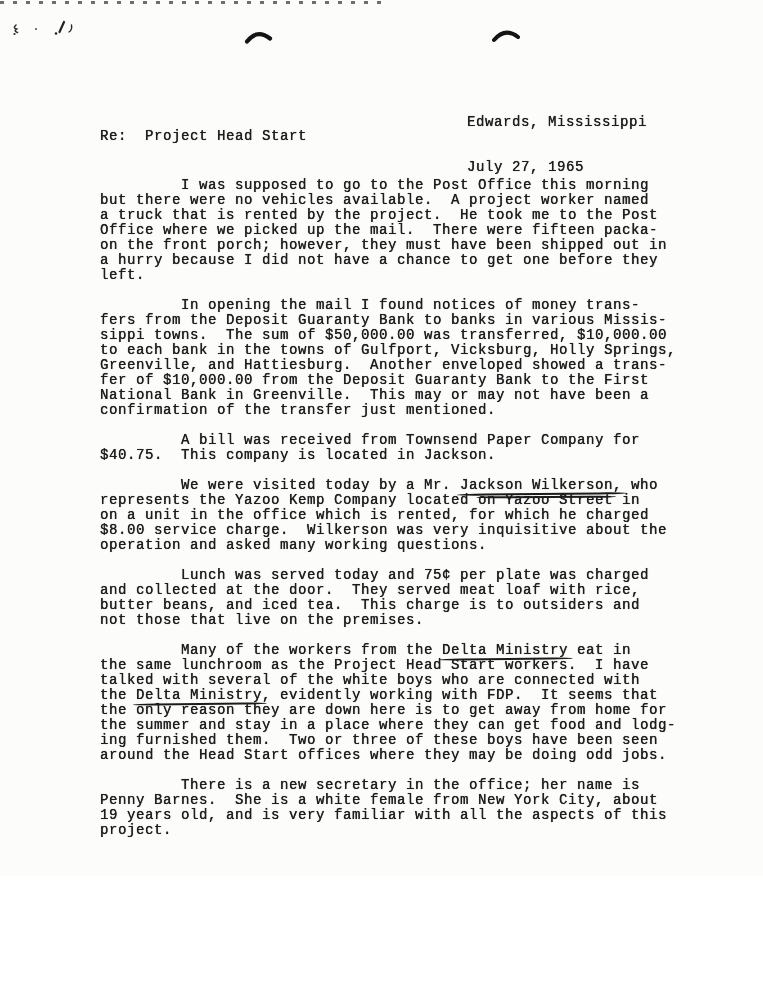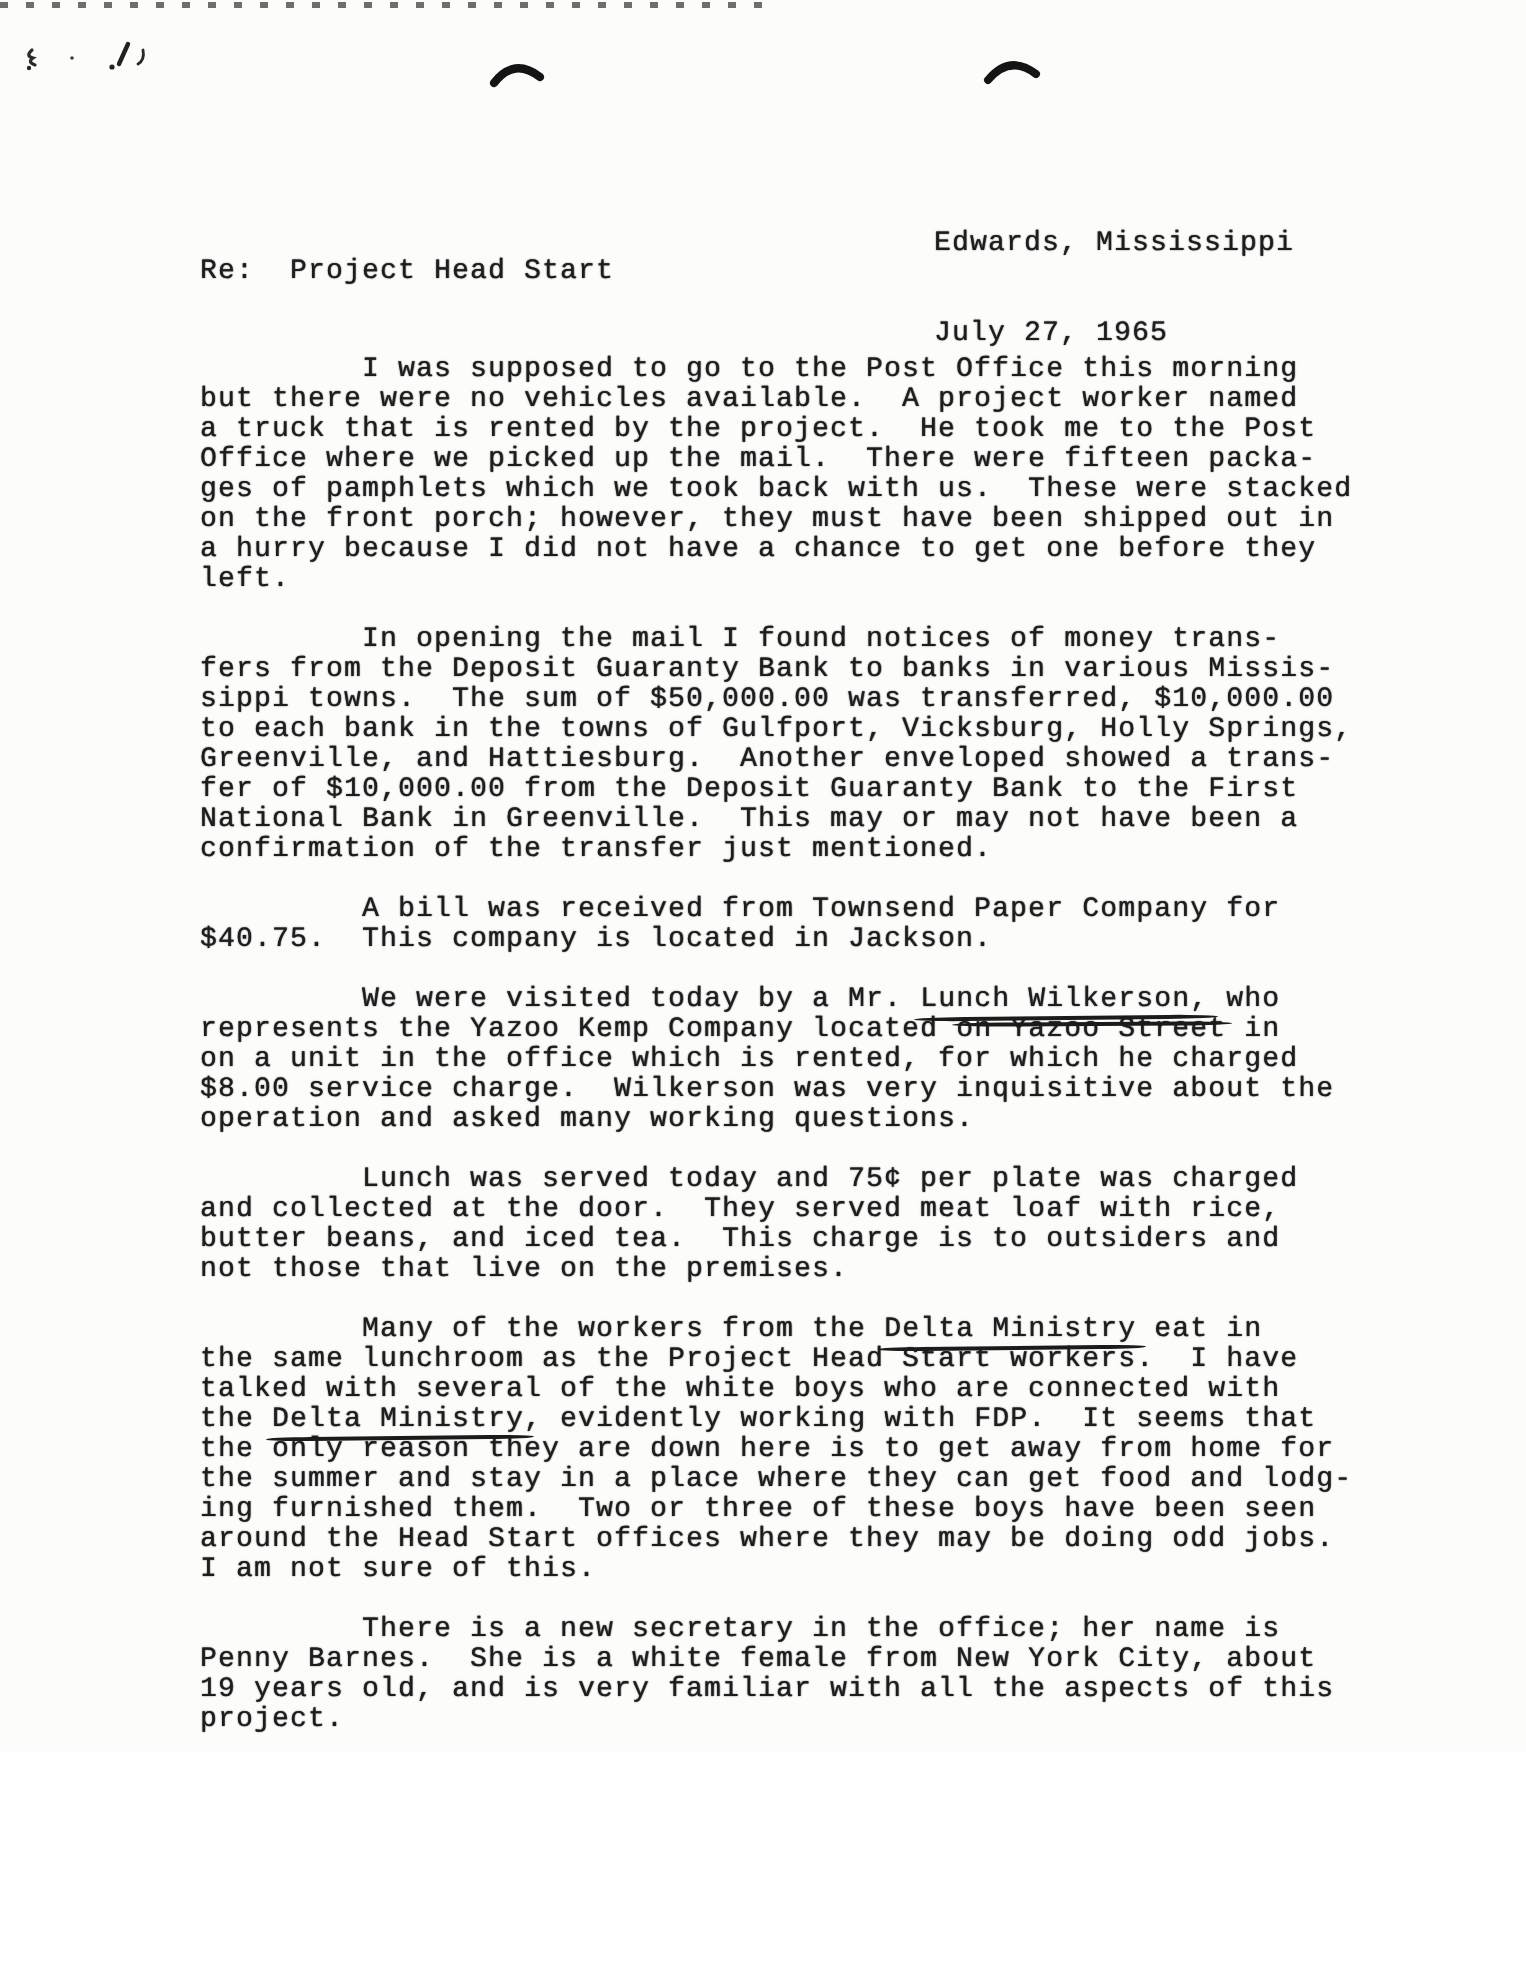--- a/index.html
+++ b/index.html
@@ -83,62 +83,60 @@
   </div>
 
   <div class="subject-line typed">Re:  Project Head Start</div>
 
   <div class="doc-body typed">
       <div class="para">
         <div class="line"><span>         I was supposed to go to the Post Office this morning</span></div>
         <div class="line"><span>but there were no vehicles available.  A project worker named</span></div>
         <div class="line"><span>a truck that is rented by the project.  He took me to the Post</span></div>
         <div class="line"><span>Office where we picked up the mail.  There were fifteen packa-</span></div>
-        <div class="line"><span>ges of pamphlets which we took back with us.  These were stacked</span></div>
         <div class="line"><span>on the front porch; however, they must have been shipped out in</span></div>
         <div class="line"><span>a hurry because I did not have a chance to get one before they</span></div>
         <div class="line"><span>left.</span></div>
       </div>
       <div class="para">
         <div class="line"><span>         In opening the mail I found notices of money trans-</span></div>
         <div class="line"><span>fers from the Deposit Guaranty Bank to banks in various Missis-</span></div>
         <div class="line"><span>sippi towns.  The sum of $50,000.00 was transferred, $10,000.00</span></div>
         <div class="line"><span>to each bank in the towns of Gulfport, Vicksburg, Holly Springs,</span></div>
         <div class="line"><span>Greenville, and Hattiesburg.  Another enveloped showed a trans-</span></div>
         <div class="line"><span>fer of $10,000.00 from the Deposit Guaranty Bank to the First</span></div>
         <div class="line"><span>National Bank in Greenville.  This may or may not have been a</span></div>
         <div class="line"><span>confirmation of the transfer just mentioned.</span></div>
       </div>
       <div class="para">
         <div class="line"><span>         A bill was received from Townsend Paper Company for</span></div>
         <div class="line"><span>$40.75.  This company is located in Jackson.</span></div>
       </div>
       <div class="para">
-        <div class="line"><span>         We were visited today by a Mr. </span><span class="mark-u">Lunch Wilkerson,</span><span> who</span></div>
+        <div class="line"><span>         We were visited today by a Mr. </span><span class="mark-u">Jackson Wilkerson,</span><span> who</span></div>
         <div class="line"><span>represents the Yazoo Kemp Company located </span><span class="mark-o">on Yazoo Street</span><span> in</span></div>
         <div class="line"><span>on a unit in the office which is rented, for which he charged</span></div>
         <div class="line"><span>$8.00 service charge.  Wilkerson was very inquisitive about the</span></div>
         <div class="line"><span>operation and asked many working questions.</span></div>
       </div>
       <div class="para">
         <div class="line"><span>         Lunch was served today and 75¢ per plate was charged</span></div>
         <div class="line"><span>and collected at the door.  They served meat loaf with rice,</span></div>
         <div class="line"><span>butter beans, and iced tea.  This charge is to outsiders and</span></div>
         <div class="line"><span>not those that live on the premises.</span></div>
       </div>
       <div class="para">
         <div class="line"><span>         Many of the workers from the </span><span class="mark-u">Delta Ministry</span><span> eat in</span></div>
         <div class="line"><span>the same lunchroom as the Project Head Start workers.  I have</span></div>
         <div class="line"><span>talked with several of the white boys who are connected with</span></div>
         <div class="line"><span>the </span><span class="mark-u">Delta Ministry</span><span>, evidently working with FDP.  It seems that</span></div>
         <div class="line"><span>the only reason they are down here is to get away from home for</span></div>
         <div class="line"><span>the summer and stay in a place where they can get food and lodg-</span></div>
         <div class="line"><span>ing furnished them.  Two or three of these boys have been seen</span></div>
         <div class="line"><span>around the Head Start offices where they may be doing odd jobs.</span></div>
-        <div class="line"><span>I am not sure of this.</span></div>
       </div>
       <div class="para">
         <div class="line"><span>         There is a new secretary in the office; her name is</span></div>
         <div class="line"><span>Penny Barnes.  She is a white female from New York City, about</span></div>
         <div class="line"><span>19 years old, and is very familiar with all the aspects of this</span></div>
         <div class="line"><span>project.</span></div>
       </div>
     </div>
 
   <div class="handwritten"><span>6</span><span class="low-dash">-</span><span>4</span><span>5</span><span class="low-dash">-</span><span>3</span><span>8</span></div>

